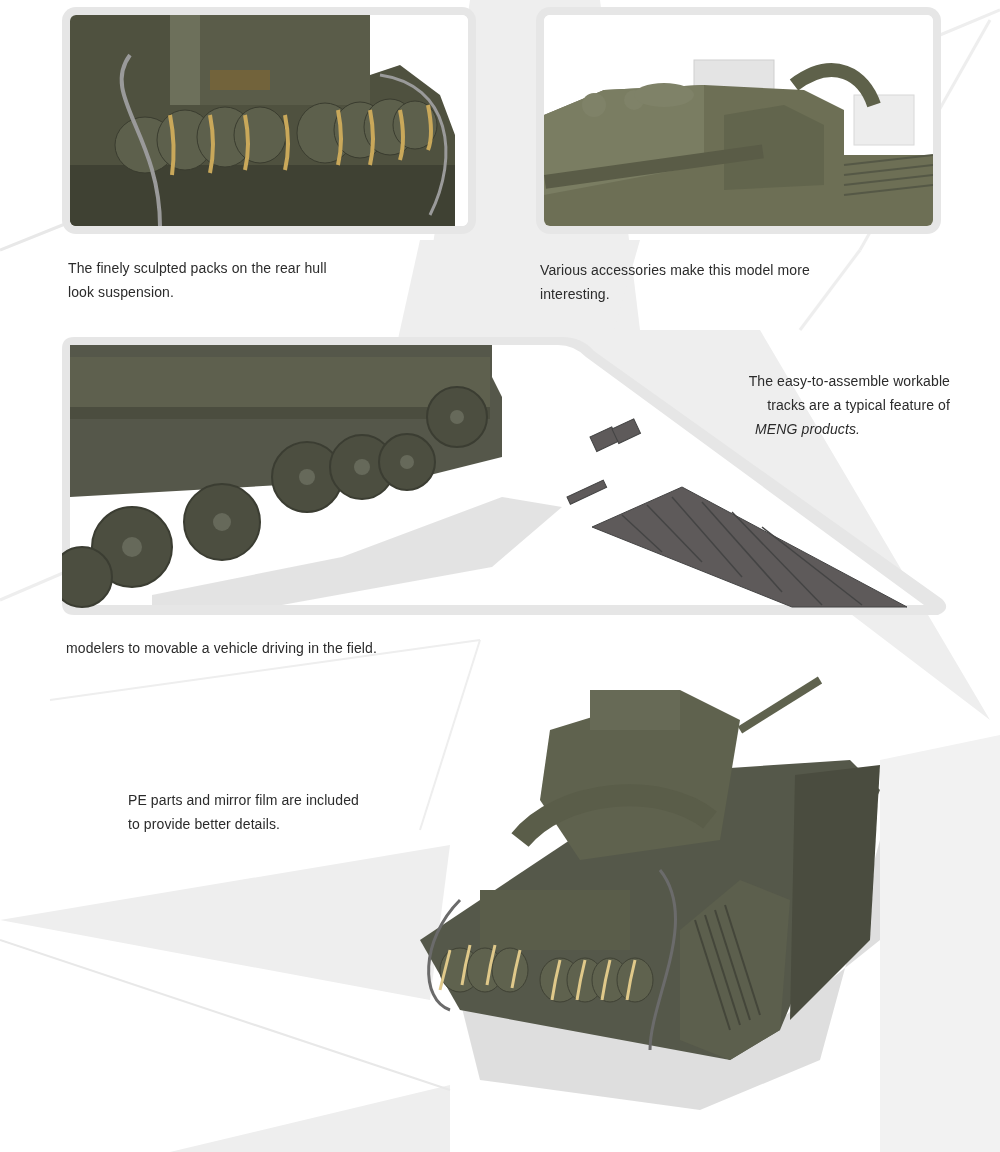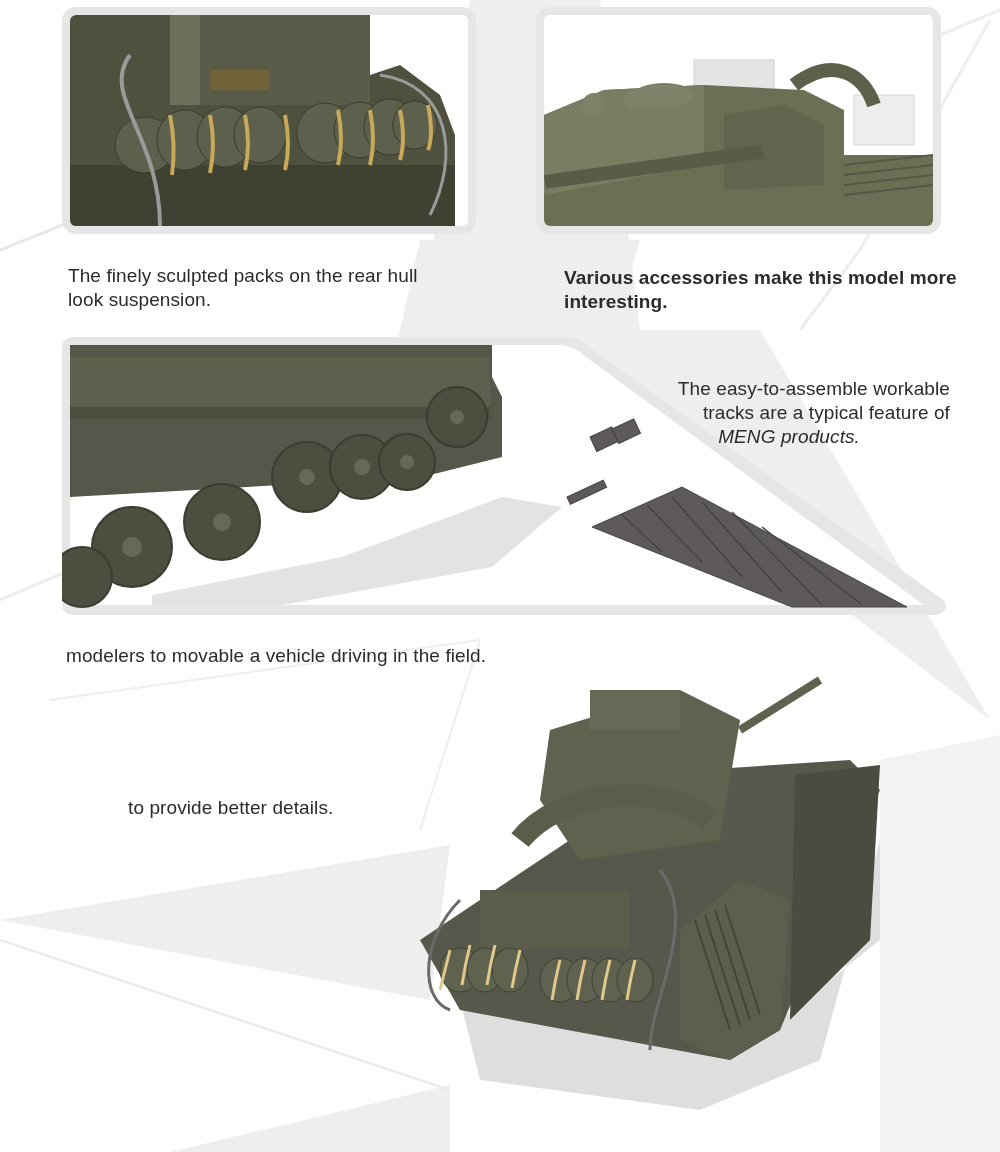--- a/index.html
+++ b/index.html
@@ -1,20 +1,20 @@
 <!DOCTYPE html>
 <html><head>
 <meta charset="utf-8">
 <style>
   html, body { margin:0; padding:0; }
   body { width:1000px; height:1152px; position:relative; overflow:hidden; background:#ffffff; font-family:"Liberation Sans", sans-serif; }
   .bg { position:absolute; left:0; top:0; width:1000px; height:1152px; }
   .frame { position:absolute; background:#e6e6e6; border-radius:14px; padding:8px; box-sizing:border-box; }
   .frame .inner { width:100%; height:100%; border-radius:6px; overflow:hidden; position:relative; background:#fff; }
-  .caption { position:absolute; color:#2b2b2b; font-size:19px; line-height:24px; letter-spacing:0.1px;margin-top:8px; }
+  .caption { position:absolute; color:#2b2b2b; font-size:14px; line-height:24px; letter-spacing:0.1px; }
   .caption span { display:block; }
   .justify { text-align:justify; text-align-last:left; }
   svg { display:block; }
 </style>
 </head>
 <body>
 
 <svg class="bg" viewBox="0 0 1000 1152" width="1000" height="1152">
   <polygon points="470,0 600,0 640,330 420,330" fill="#eeeeee"></polygon>
   <polygon points="420,240 640,240 560,520 380,420" fill="#eeeeee"></polygon>
@@ -91,21 +91,21 @@
       <g stroke="#555846" stroke-width="2">
           <line x1="300" y1="150" x2="389" y2="140"></line>
           <line x1="300" y1="160" x2="389" y2="150"></line>
           <line x1="300" y1="170" x2="389" y2="160"></line>
           <line x1="300" y1="180" x2="389" y2="170"></line>
         </g>
     </svg>
   </div>
 </div>
 
-<div class="caption" style="left:564px; top:258px; width:420px;font-weight:bold;">
+<div class="caption" style="left:540px; top:258px; width:420px;">
   <span>Various accessories make this model more</span>
   <span>interesting.</span>
 </div>
 
 <svg style="position:absolute; left:62px; top:337px;" width="886" height="278" viewBox="0 0 886 278">
   <path d="M12,0 L500,0 Q520,0 532,14 L880,262 Q890,272 876,278 L12,278 Q0,278 0,266 L0,12 Q0,0 12,0 Z" fill="#e6e6e6"></path>
   <path d="M16,8 L496,8 Q512,8 524,20 L862,268 L16,268 Q8,268 8,260 L8,16 Q8,8 16,8 Z" fill="#ffffff"></path>
   <g>
     <polygon points="8,8 430,8 430,40 440,60 440,120 360,140 8,160" fill="#55574a"></polygon>
     <rect x="8" y="20" width="420" height="50" fill="#5e604e"></rect>
@@ -149,20 +149,21 @@
   <span>The easy-to-assemble workable</span>
   <span>tracks are a typical feature of</span>
   <span style="padding-right:90px;font-style:italic;">MENG products.</span>
 </div>
 
 <div class="caption justify" style="left:66px; top:636px; width:470px;">
   <span>modelers to movable a vehicle driving in the field.</span>
 </div>
 
 <div class="caption justify" style="left:128px; top:788px; width:362px;">
+  <span>PE parts and mirror film are included</span>
   <span>to provide better details.</span>
 </div>
 
 <svg style="position:absolute; left:400px; top:640px;" width="500" height="500" viewBox="0 0 500 500" aria-label="Full rear three-quarter view of the tank">
   <polygon points="60,360 330,420 480,300 480,200 420,420 300,470 80,440" fill="#d6d6d6" opacity="0.8"></polygon>
   <polygon points="20,300 170,200 300,130 450,120 480,150 380,390 330,420 60,370" fill="#55584a"></polygon>
   <polygon points="280,290 340,240 390,260 380,390 330,420 280,400" fill="#5c5f4d"></polygon>
   <g stroke="#44463a" stroke-width="2">
     <line x1="295" y1="280" x2="330" y2="390"></line>
       <line x1="305" y1="275" x2="340" y2="385"></line>

